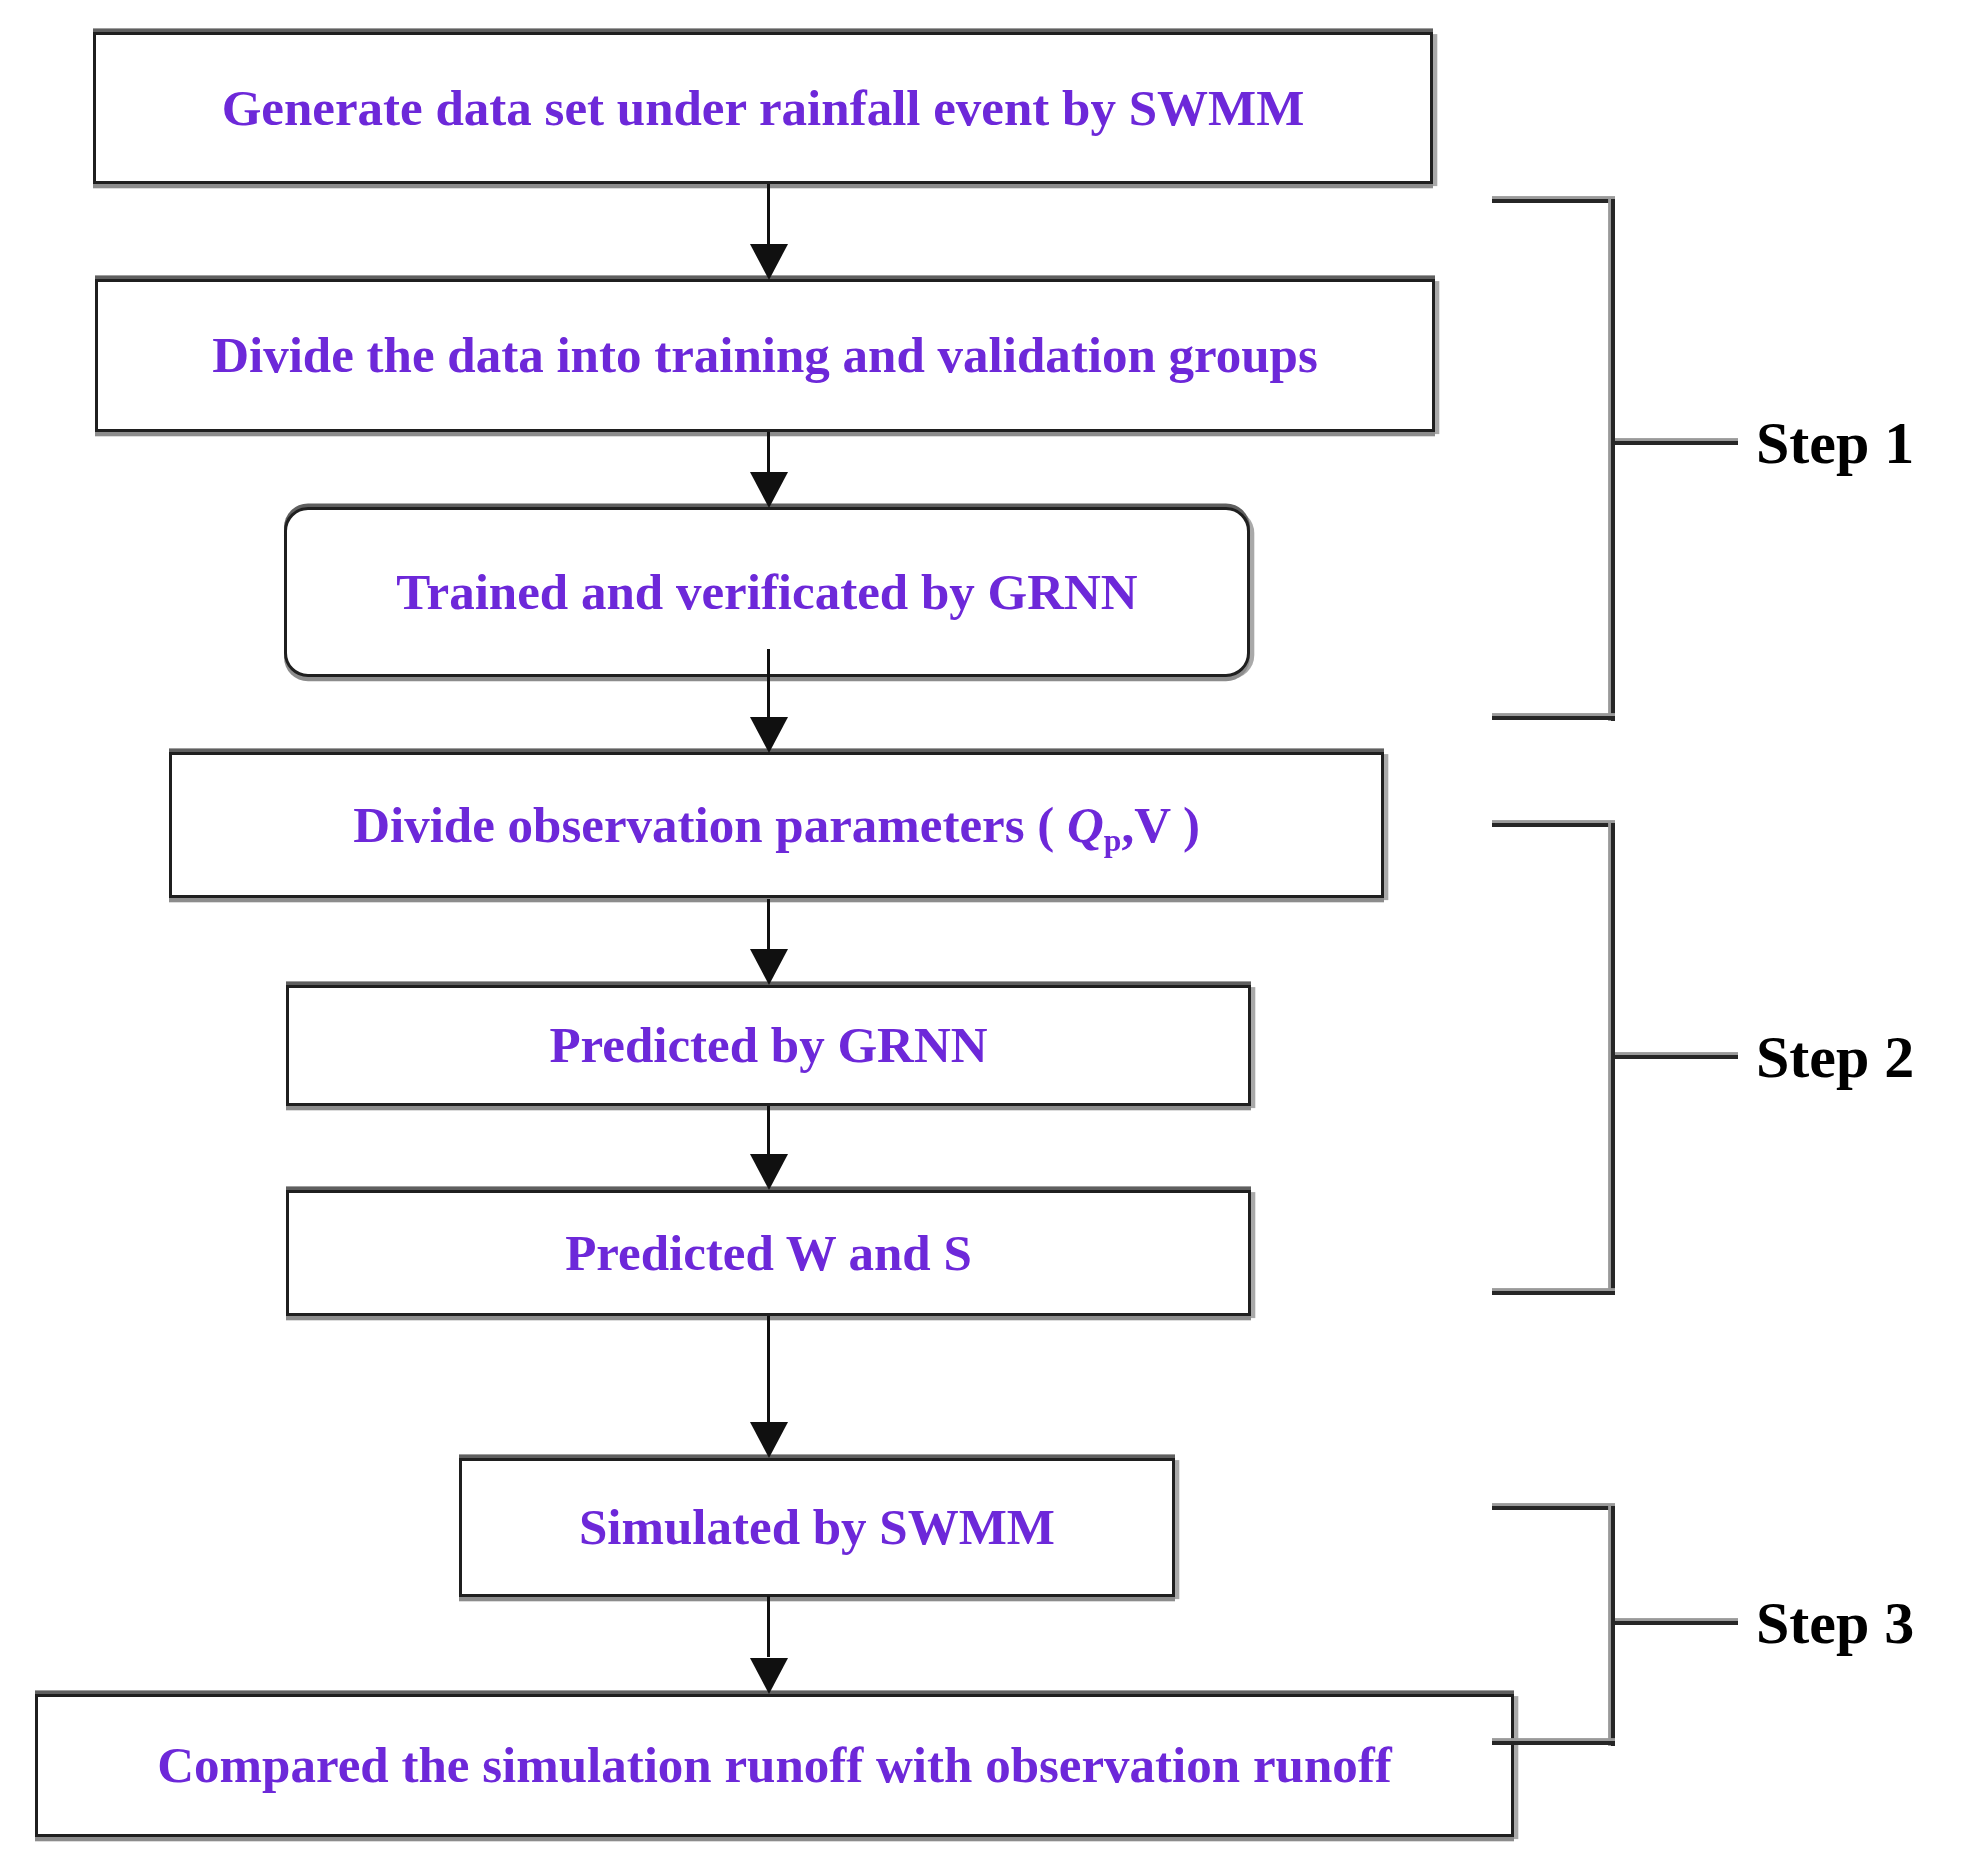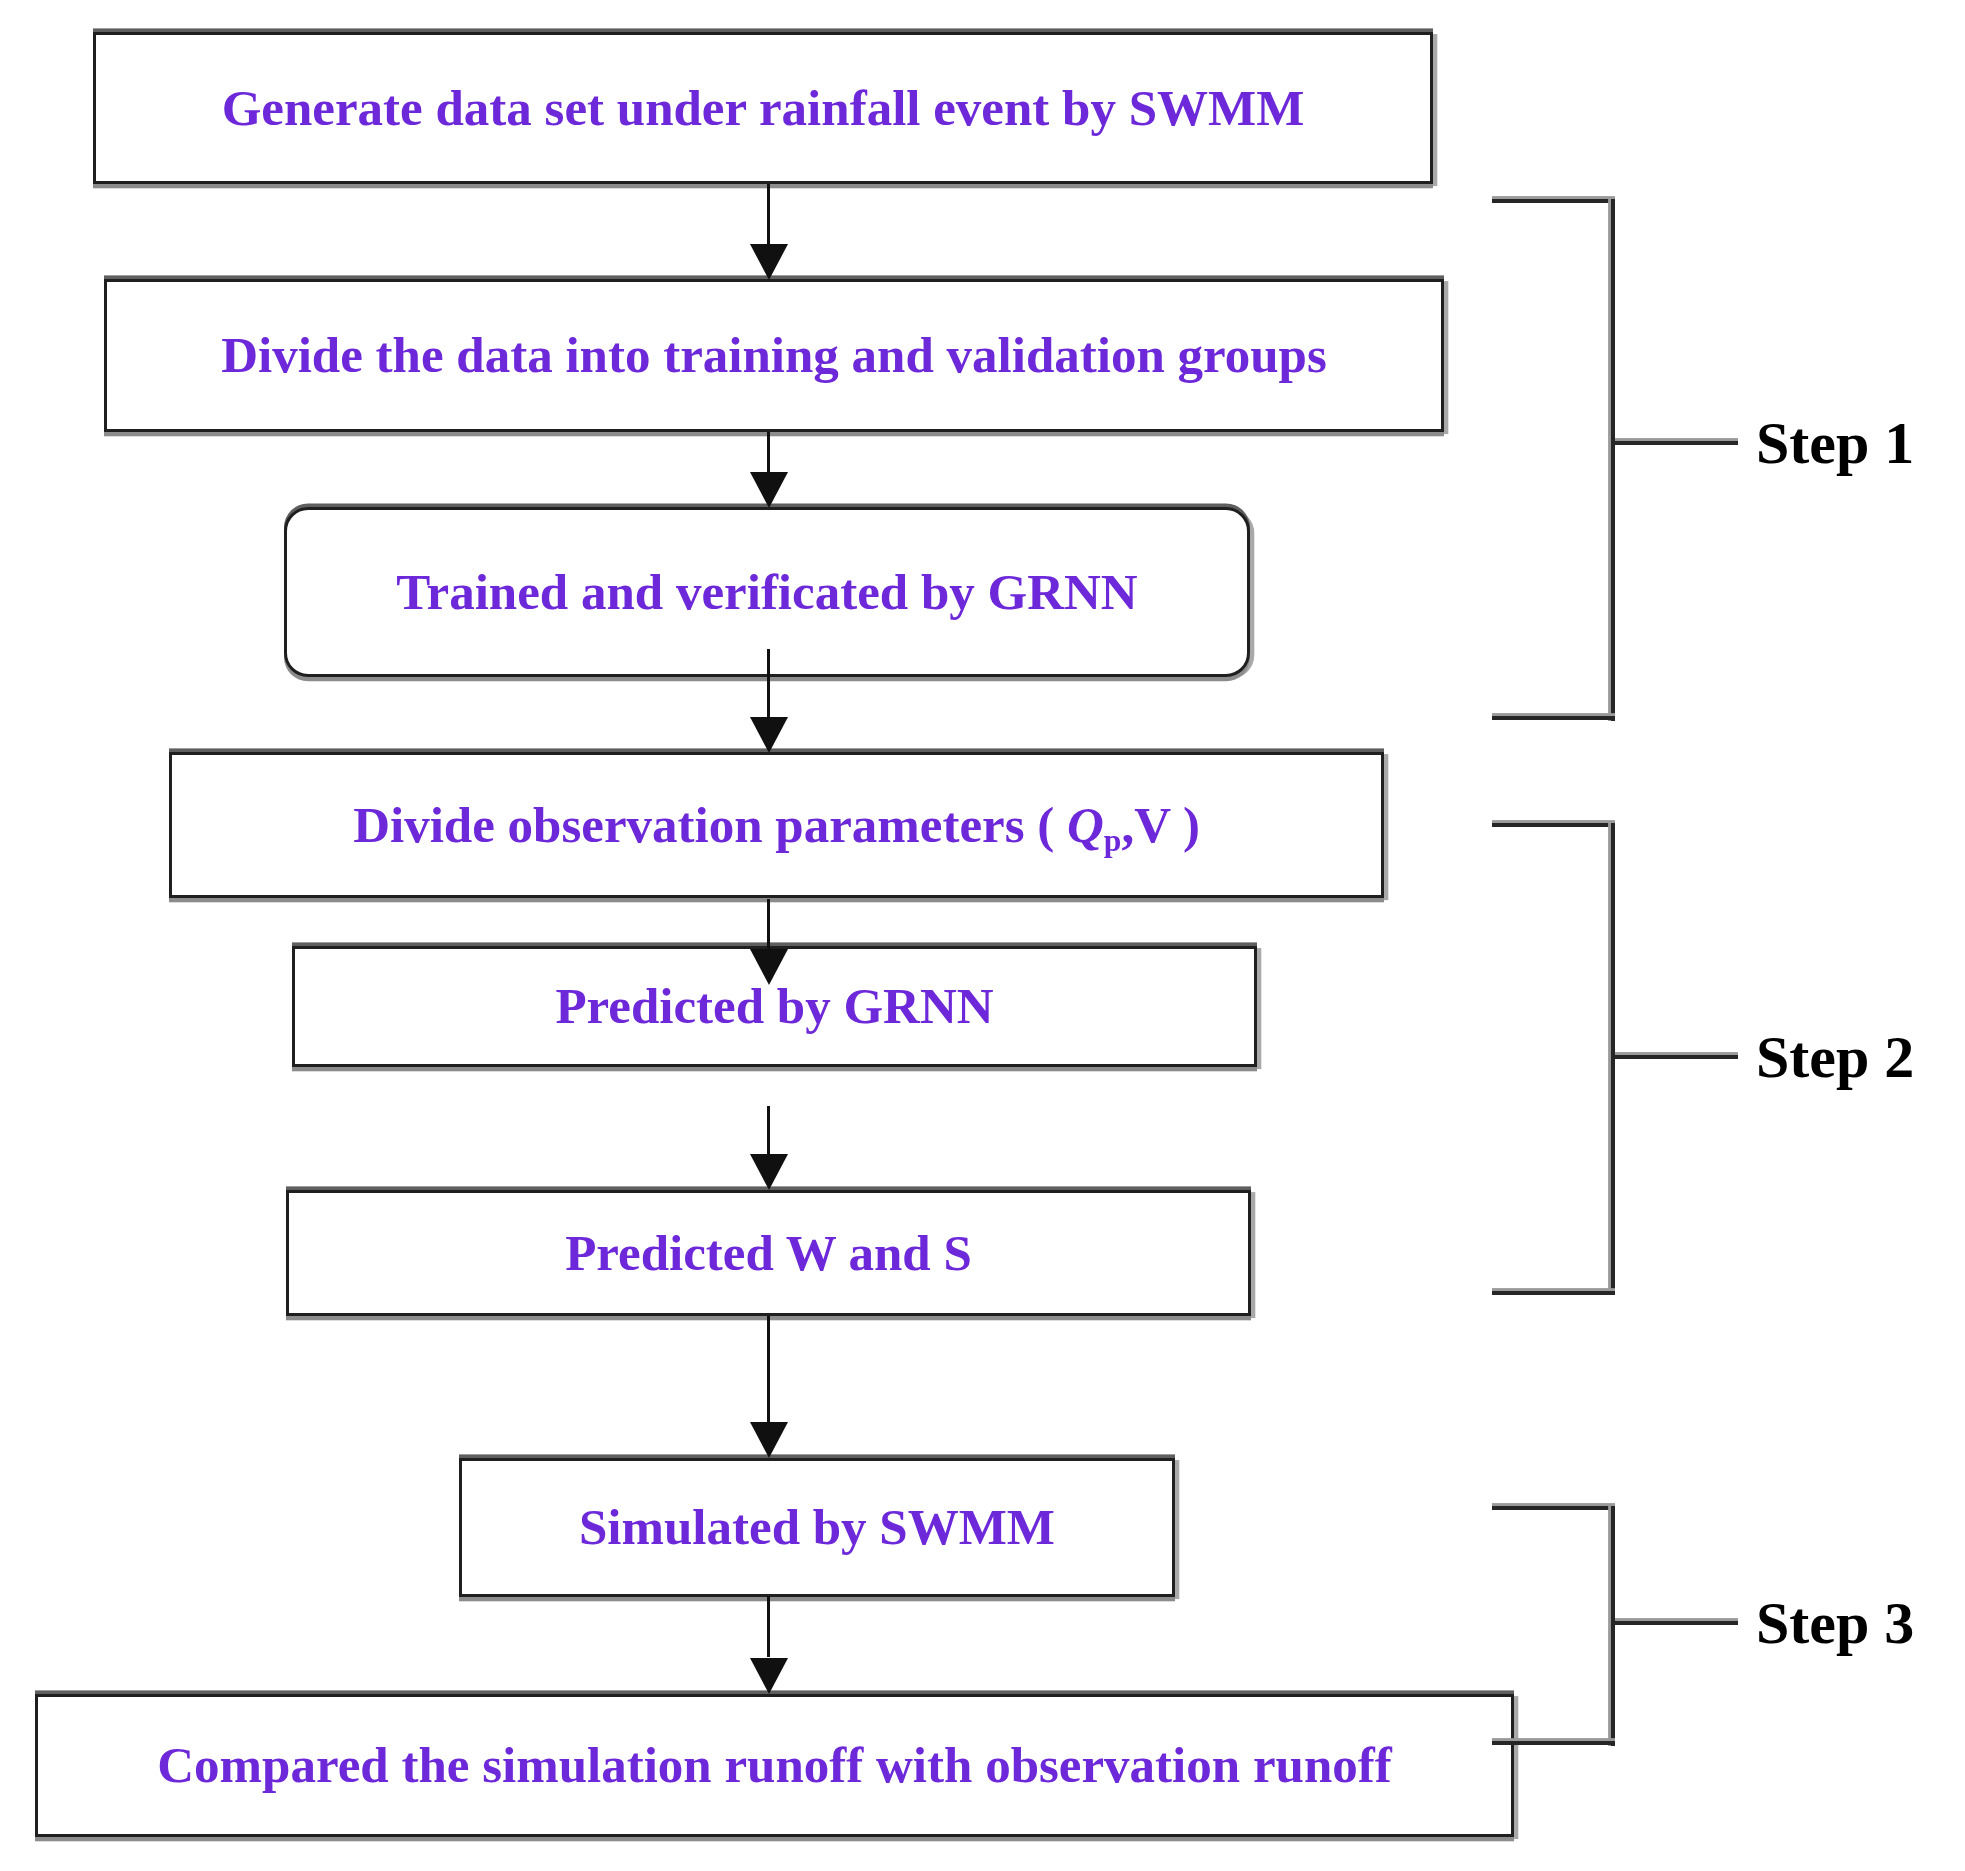--- a/index.html
+++ b/index.html
@@ -71,35 +71,35 @@
 </style>
 </head>
 <body>
 
 <div id="canvas">
 
   <div class="box" style="left:93px; top:32px; width:1340px; height:152px;">
     <span>Generate data set under rainfall event by SWMM</span>
   </div>
 
-  <div class="box" style="left:104px; top:279px; width:1340px; height:153px;">
+  <div class="box" style="left:95px; top:279px; width:1340px; height:153px;">
     <span>Divide the data into training and validation groups</span>
   </div>
 
   <div class="box" style="left:284px; top:507px; width:966px; height:170px;border-radius:24px;">
     <span>Trained and verificated by GRNN</span>
   </div>
 
   <div class="box" style="left:169px; top:752px; width:1215px; height:146px;">
     <span>
       <span>Divide observation parameters ( </span><span class="math-q">Q</span><sub class="math-sub">p</sub><span>,</span><span>V</span><span> )</span>
     </span>
   </div>
 
-  <div class="box" style="left:286px; top:946px; width:965px; height:121px;margin-left:6px;">
+  <div class="box" style="left:286px; top:985px; width:965px; height:121px;">
     <span>Predicted by GRNN</span>
   </div>
 
   <div class="box" style="left:286px; top:1190px; width:965px; height:126px;">
     <span>Predicted W and S</span>
   </div>
 
   <div class="box" style="left:459px; top:1458px; width:716px; height:139px;">
     <span>Simulated by SWMM</span>
   </div>

